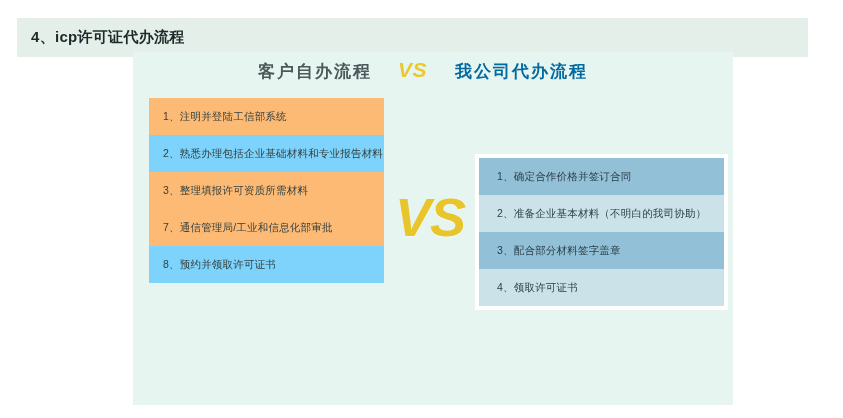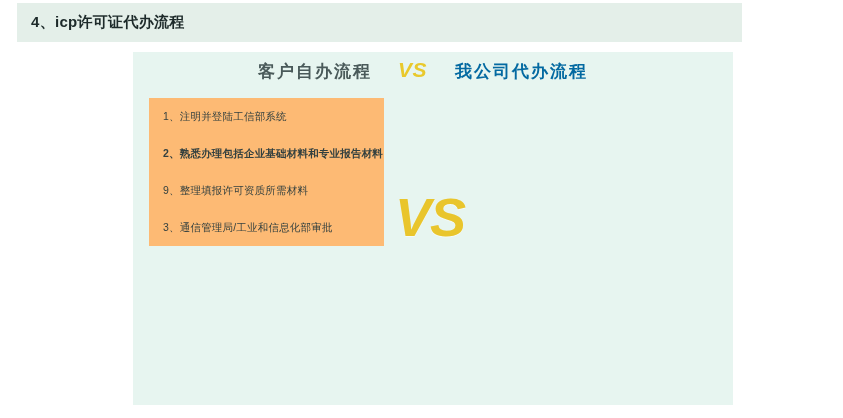--- a/index.html
+++ b/index.html
@@ -12,22 +12,22 @@
     background: #ffffff;
     font-family: "Liberation Sans", "DejaVu Sans", sans-serif;
     overflow: hidden;
     position: relative;
   }
 
   
   .section-header {
     position: absolute;
     left: 17px;
-    top: 3px;
-    width: 725px;
+    top: 18px;
+    width: 791px;
     height: 39px;
     background: #e4efe9;
     box-sizing: border-box;
     padding-left: 48px;
   }
   .section-header-title {
     position: absolute;
     left: 14px;
     top: 10px;
     font-size: 15px;
@@ -104,21 +104,21 @@
     line-height: 37px;
     font-size: 10.5px;
     color: #33403f;
     padding-left: 14px;
     box-sizing: border-box;
     white-space: nowrap;
     overflow: hidden;
     letter-spacing: 0.2px;
   }
   .col-left .flow-row.odd  { background: #fdba74; }
-  .col-left .flow-row.even { background: #fdba74; font-weight: bold; }
+  .col-left .flow-row.even { background: #7dd3fc; }
 
   
   .big-vs {
     position: absolute;
     left: 262px;
     top: 138px;
     font-size: 54px;
     font-weight: bold;
     font-style: italic;
     color: #e9c52c;
@@ -167,20 +167,29 @@
 
   <div class="titles-row">
     <div class="title-left">客户自办流程</div>
     <div class="title-vs-small">VS</div>
     <div class="title-right">我公司代办流程</div>
   </div>
 
   <div class="col-left">
     <div class="flow-row odd">1、注明并登陆工信部系统</div>
     <div class="flow-row even">2、熟悉办理包括企业基础材料和专业报告材料</div>
-    <div class="flow-row odd">9、整理填报许可资质所需材料</div>
-    <div class="flow-row odd">3、通信管理局/工业和信息化部审批</div>
+    <div class="flow-row odd">3、整理填报许可资质所需材料</div>
+    <div class="flow-row odd">7、通信管理局/工业和信息化部审批</div>
+    <div class="flow-row even">8、预约并领取许可证书</div>
   </div>
 
   <div class="big-vs">VS</div>
 
+  <div class="col-right">
+    <div class="col-right-inner">
+      <div class="flow-row odd">1、确定合作价格并签订合同</div>
+      <div class="flow-row even">2、准备企业基本材料（不明白的我司协助）</div>
+      <div class="flow-row odd">3、配合部分材料签字盖章</div>
+      <div class="flow-row even">4、领取许可证书</div>
+    </div>
+  </div>
 
 </div>
 
 </body></html>

